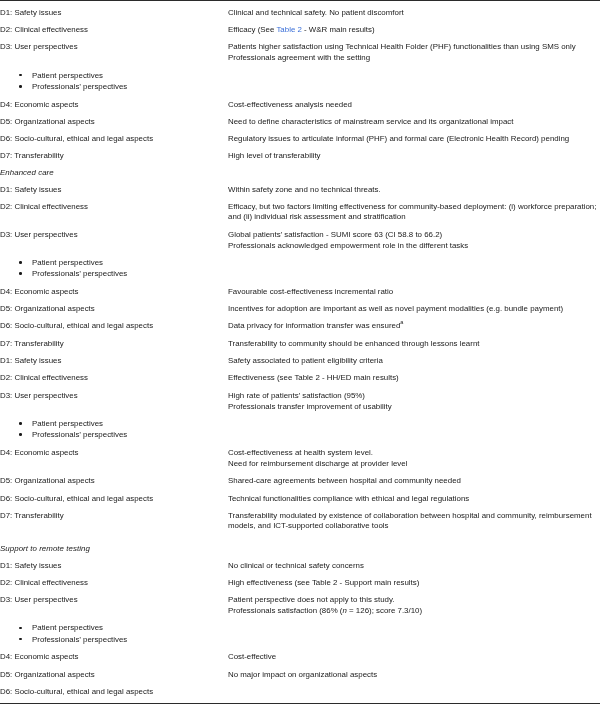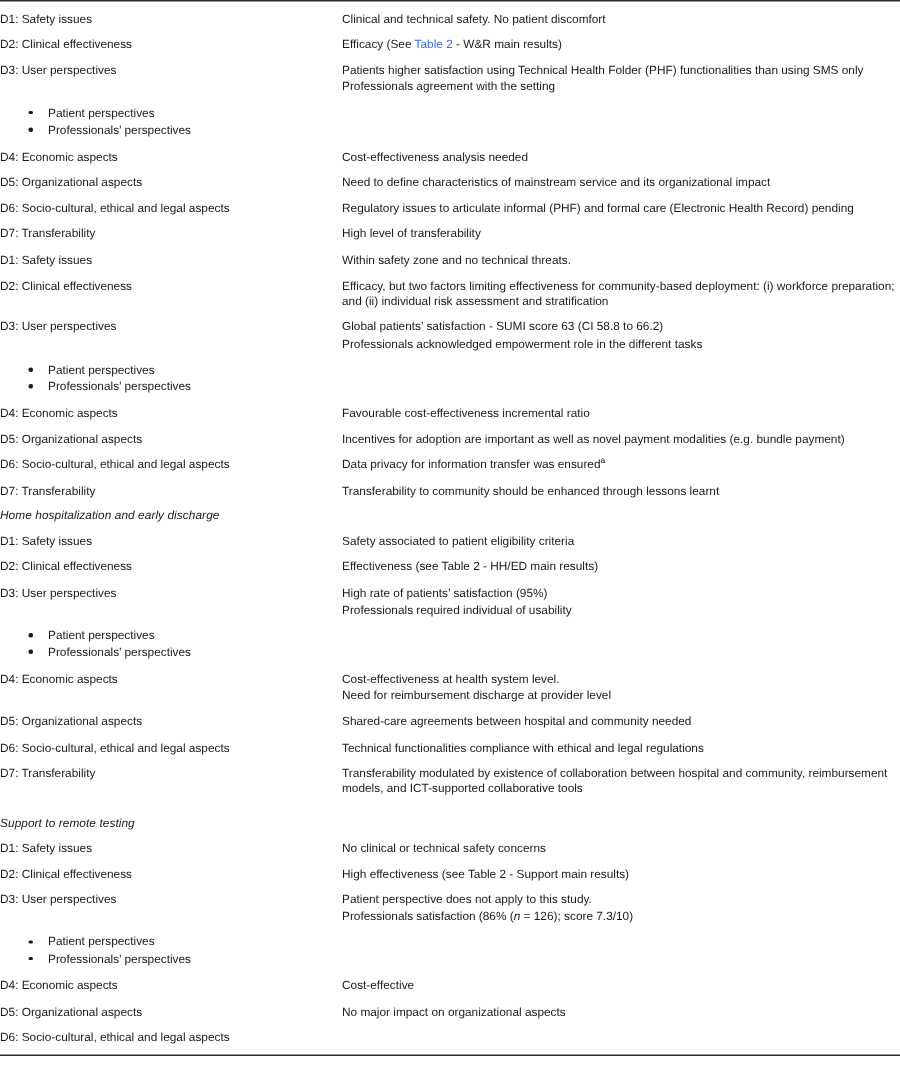--- a/index.html
+++ b/index.html
@@ -157,20 +157,23 @@
           <td class="result-cell">
             <span class="result-line">Regulatory issues to articulate informal (PHF) and formal care (Electronic Health Record) pending</span>
           </td>
         </tr>
         <tr class="data-row">
           <td class="domain-cell">D7: Transferability</td>
           <td class="result-cell">
             <span class="result-line">High level of transferability</span>
           </td>
         </tr>
+        <tr class="section-row">
+          <td colspan="2">Enhanced care</td>
+        </tr>
         <tr class="data-row">
           <td class="domain-cell">D1: Safety issues</td>
           <td class="result-cell">
             <span class="result-line">Within safety zone and no technical threats.</span>
           </td>
         </tr>
         <tr class="data-row">
           <td class="domain-cell">D2: Clinical effectiveness</td>
           <td class="result-cell">
             <span class="result-line">Efficacy, but two factors limiting effectiveness for community-based deployment: (i) workforce preparation; and (ii) individual risk assessment and stratification</span>
@@ -209,40 +212,37 @@
           <td class="result-cell">
             <span class="result-line">Data privacy for information transfer was ensured<sup class="note-ref">a</sup></span>
           </td>
         </tr>
         <tr class="data-row">
           <td class="domain-cell">D7: Transferability</td>
           <td class="result-cell">
             <span class="result-line">Transferability to community should be enhanced through lessons learnt</span>
           </td>
         </tr>
-        <tr class="section-row">
-          <td colspan="2">Home hospitalization and early discharge</td>
-        </tr>
         <tr class="data-row">
           <td class="domain-cell">D1: Safety issues</td>
           <td class="result-cell">
             <span class="result-line">Safety associated to patient eligibility criteria</span>
           </td>
         </tr>
         <tr class="data-row">
           <td class="domain-cell">D2: Clinical effectiveness</td>
           <td class="result-cell">
             <span class="result-line">Effectiveness (see Table 2 - HH/ED main results)</span>
           </td>
         </tr>
         <tr class="data-row">
           <td class="domain-cell">D3: User perspectives</td>
           <td class="result-cell">
             <span class="result-line">High rate of patients’ satisfaction (95%)</span>
-            <span class="result-line">Professionals required individual of usability</span>
+            <span class="result-line">Professionals transfer improvement of usability</span>
           </td>
         </tr>
         <tr class="bullets-row">
           <td>
             <ul class="persp-list">
               <li><span class="bullet-dot"></span><span>Patient perspectives</span></li>
               <li><span class="bullet-dot"></span><span>Professionals’ perspectives</span></li>
             </ul>
           </td>
           <td></td>

